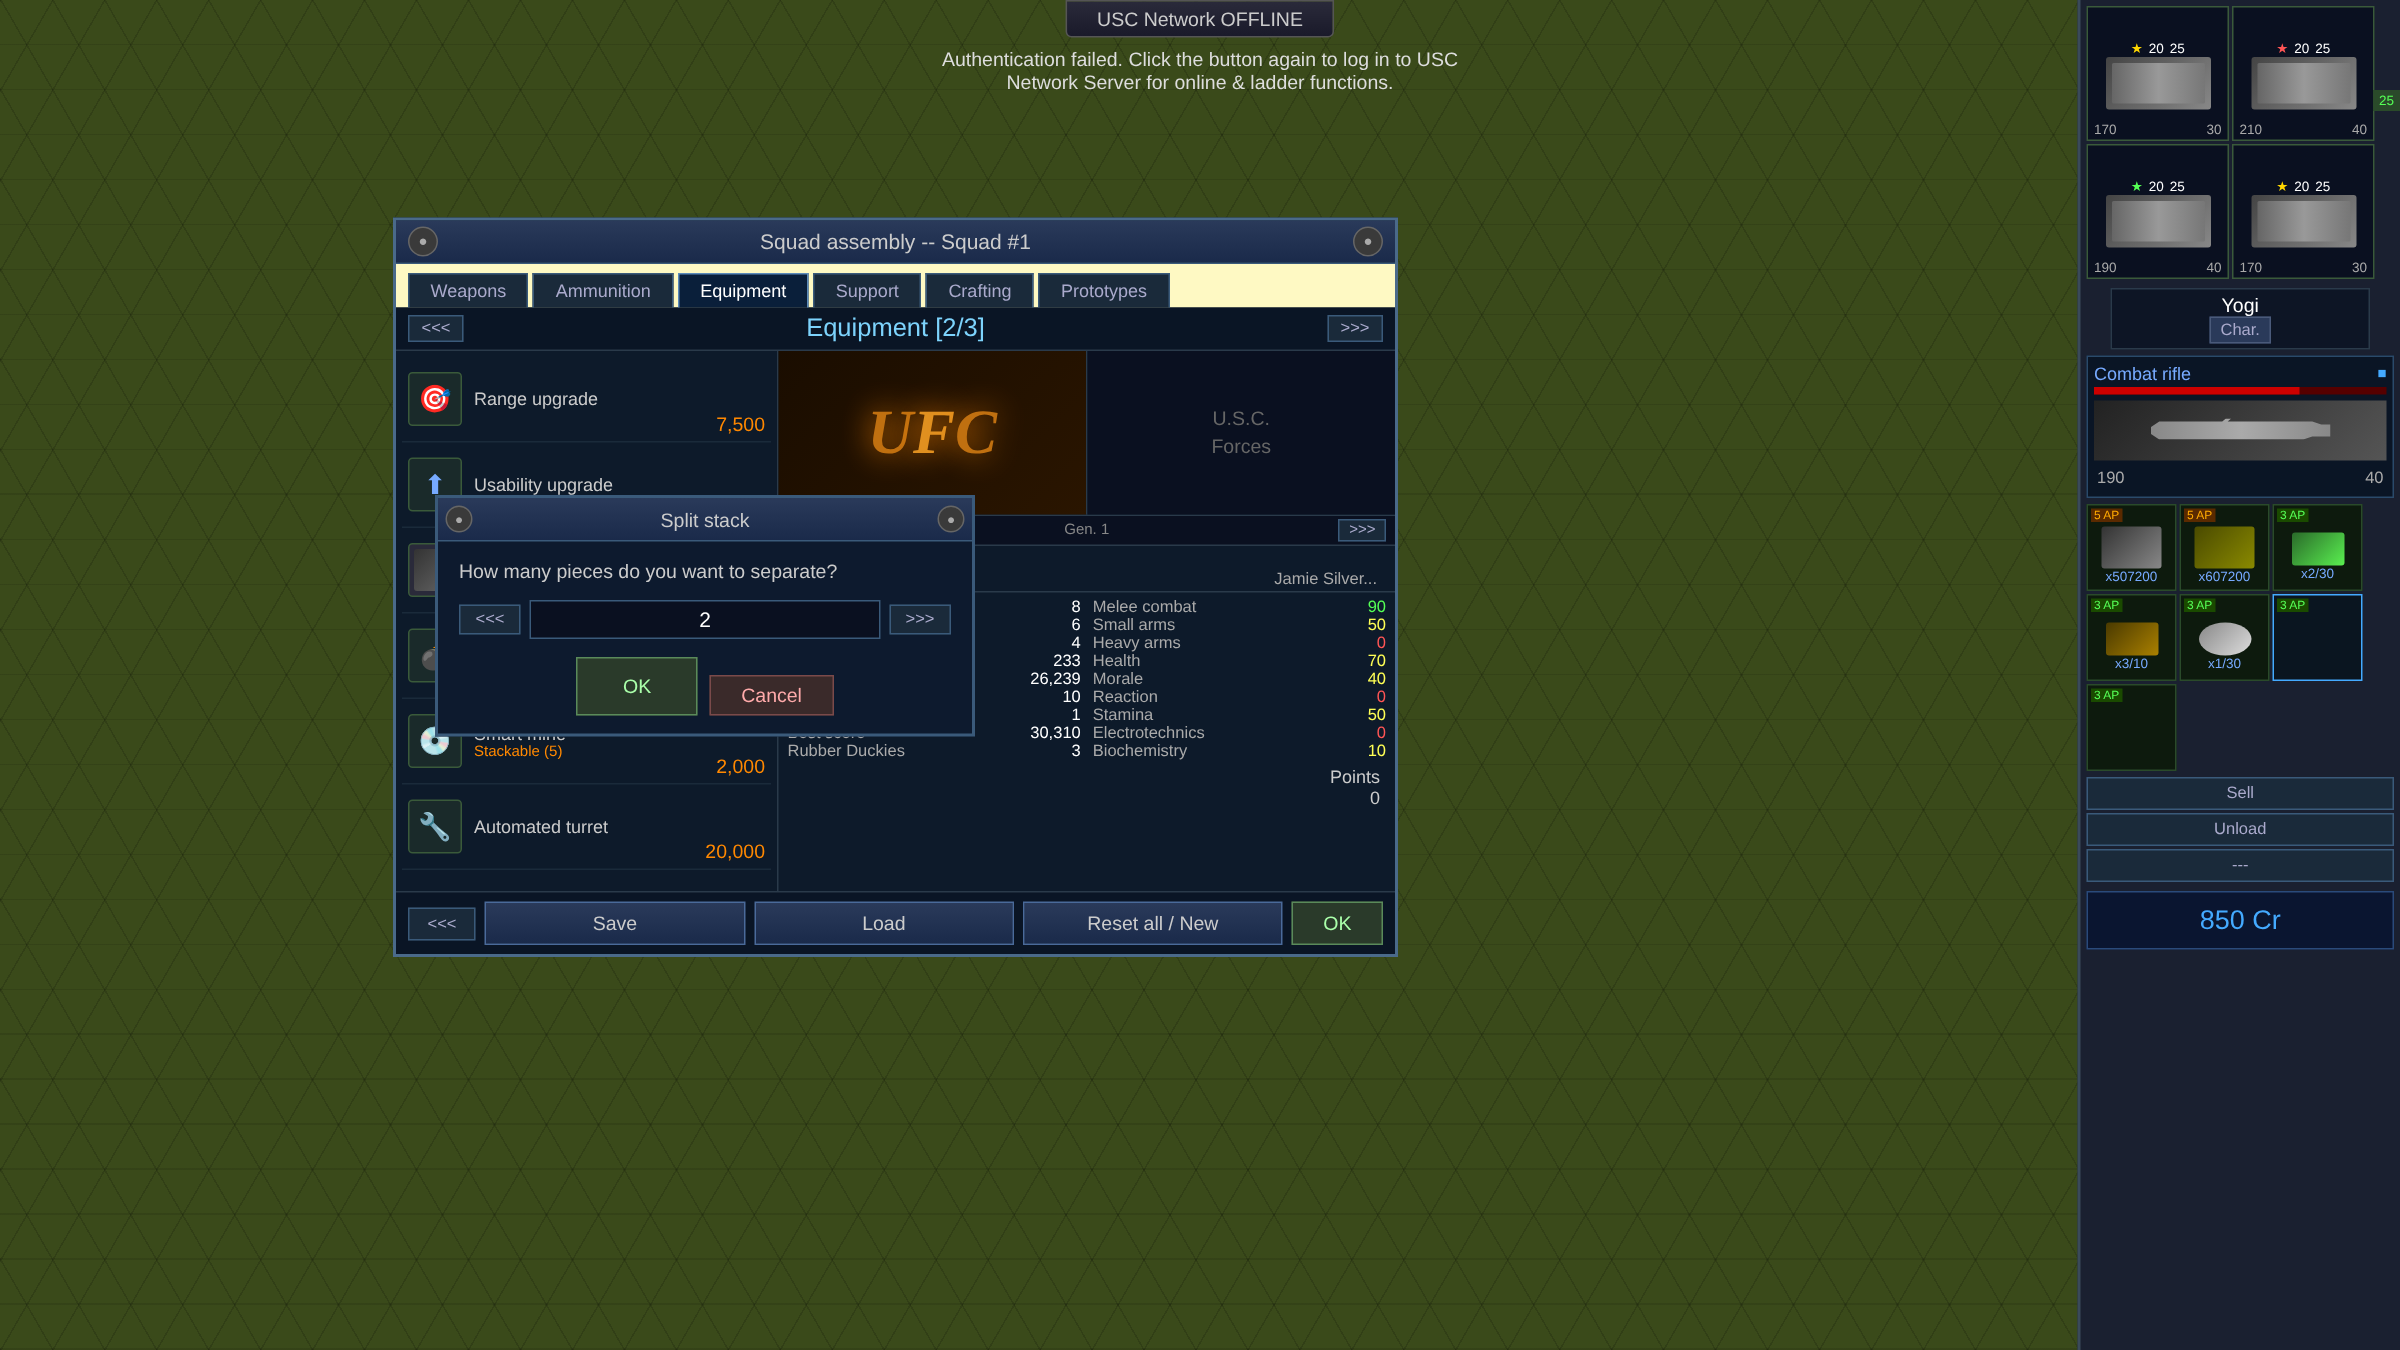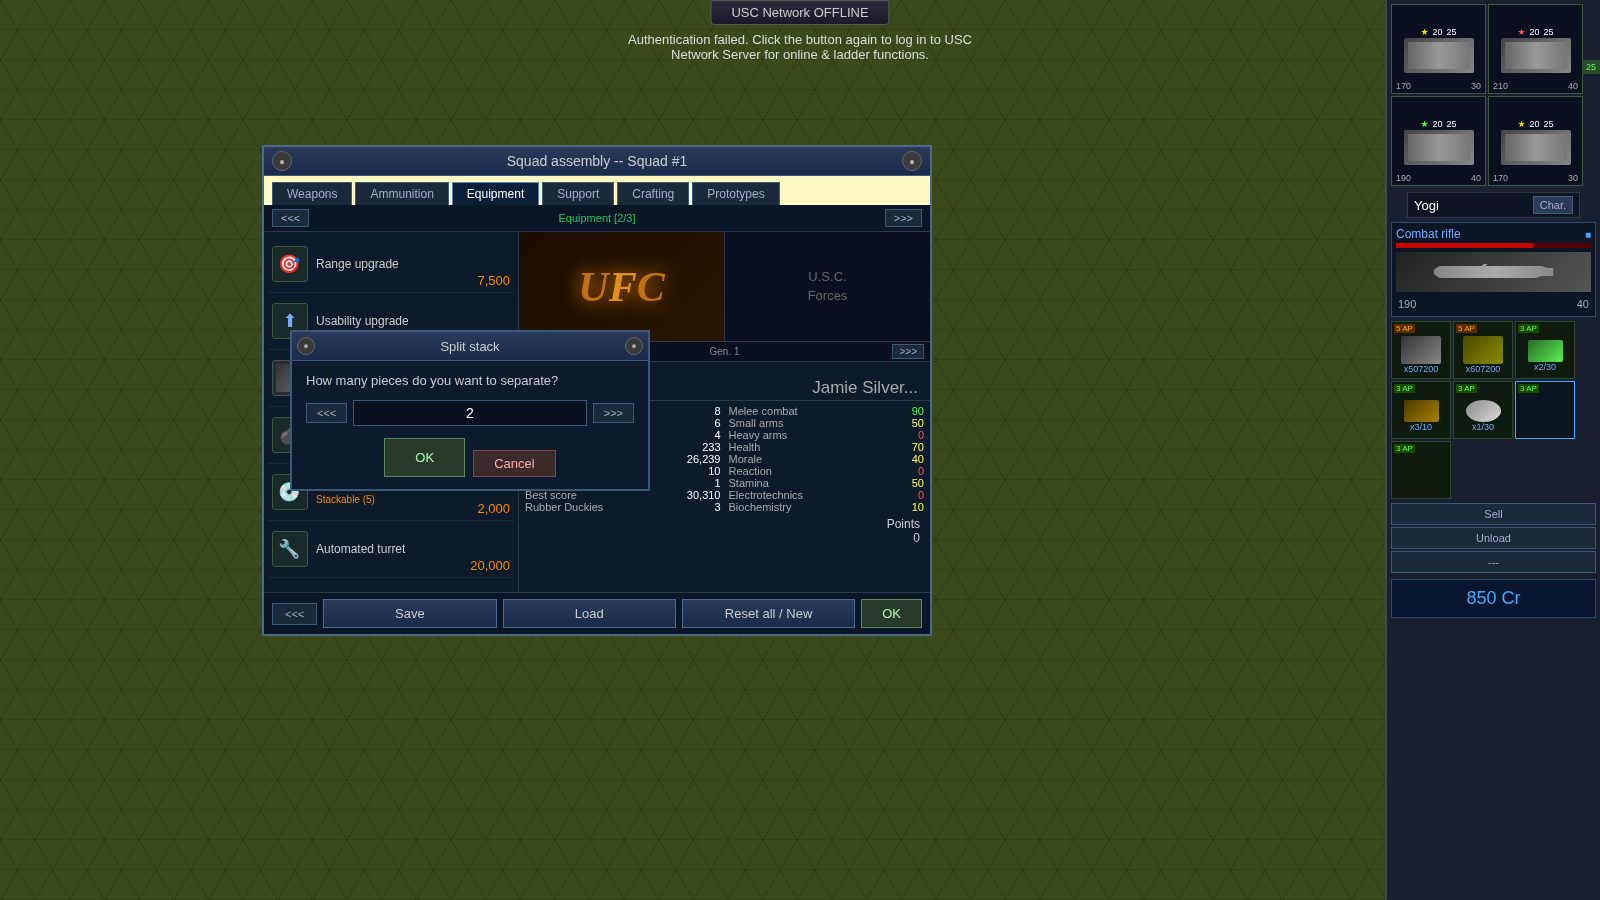--- a/index.html
+++ b/index.html
@@ -113,20 +113,21 @@
       border-radius: 1px;
     }
 
     .char-yogi-bar {
       display: flex;
       align-items: center;
       background: #0d1525;
       border: 1px solid #2a3a4a;
       margin: 2px 20px;
       padding: 3px 6px;
+      flex-direction: column;
     }
 
     .yogi-label {
       color: #fff;
       font-size: 13px;
       flex: 1;
     }
 
     .char-btn {
       background: #2a3a5a;
@@ -336,22 +337,22 @@
       border: 1px solid #3a5a7a;
       color: #aac;
       font-size: 11px;
       padding: 2px 8px;
       cursor: pointer;
     }
 
     .equipment-label {
       flex: 1;
       text-align: center;
-      color: #22c55e;
-      font-size: 11px;
+      color: #7dd3fc;
+      font-size: 17px;
     }
 
     .dialog-body {
       display: flex;
       min-height: 360px;
     }
 
     .left-items-panel {
       width: 255px;
       border-right: 1px solid #2a3a4a;
@@ -634,21 +635,21 @@
 
     .mad-marines-text {
       color: #888;
       font-size: 11px;
       text-align: left;
       padding: 1px 6px;
     }
 
     .jamie-text {
       color: #aaa;
-      font-size: 17px;
+      font-size: 11px;
       padding: 1px 6px;
     }
 
     
     .ap-5 { background: #7a1a00; color: #f80; }
 
     .slot-num-top {
       font-size: 9px;
       color: #aac;
       display: flex;

